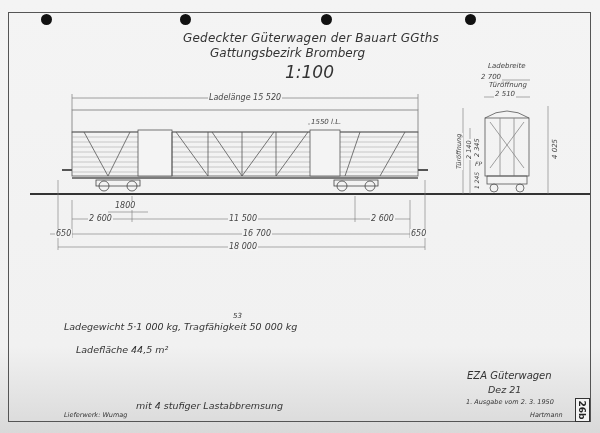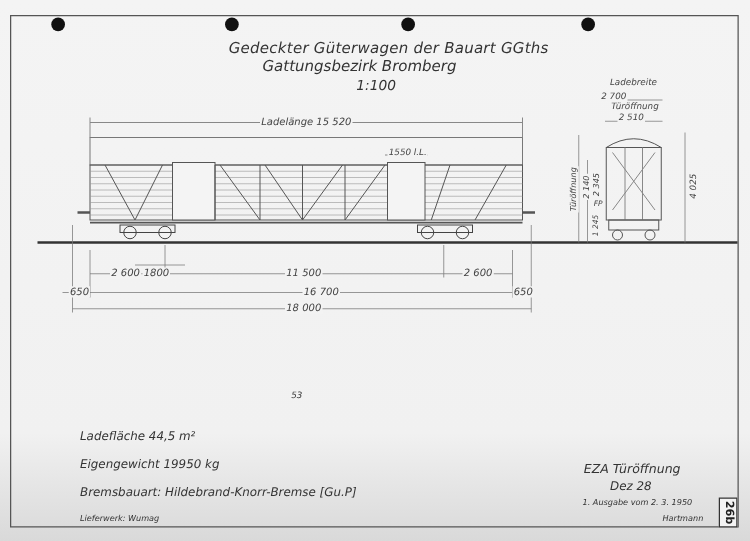--- a/index.html
+++ b/index.html
@@ -6,21 +6,21 @@
   body { width:600px; height:433px; background:#e9e9e9; position:relative; overflow:hidden;
          font-family:"DejaVu Sans", sans-serif; color:#2a2a2a; }
   .sheet { position:absolute; left:0; top:0; width:600px; height:433px;
            background:linear-gradient(180deg,#f4f4f4 0%,#f1f1f1 80%,#d9d9d9 100%); }
   .frame { position:absolute; left:8px; top:12px; width:583px; height:410px;
            border:1.5px solid #555; box-sizing:border-box; }
   .hole { position:absolute; width:11px; height:11px; border-radius:50%; background:#111; top:14px; }
   .t { position:absolute; font-style:italic; white-space:nowrap; color:#333; }
   .title1 { left:183px; top:31px; font-size:12px; letter-spacing:0.2px; }
   .title2 { left:210px; top:46px; font-size:12px; }
-  .title3 { left:285px; top:62px; font-size:11px; }
+  .title3 { left:285px; top:62px; font-size:17px; }
   .dim { font-size:8px; color:#444; background:#f3f3f3; padding:0 1px; }
   .spec { font-size:9.5px; color:#333; }
   .small { font-size:6.5px; color:#333; }
   svg { position:absolute; left:0; top:0; }
   .stamp { position:absolute; left:575px; top:398px; width:15px; height:24px; border:1px solid #333;
            box-sizing:border-box; display:flex; align-items:center; justify-content:center; background:#f3f3f3; }
   .stamp span { transform:rotate(90deg); font-size:9px; font-weight:bold; font-style:normal; color:#222; }
   .vert { transform:rotate(-90deg); transform-origin:left top; }
 </style>
 </head>
@@ -125,46 +125,46 @@
         <line x1="463" y1="108" x2="463" y2="194"></line>
           <line x1="470" y1="128" x2="470" y2="176"></line>
         <line x1="470" y1="176" x2="470" y2="194"></line>
           <line x1="548" y1="106" x2="548" y2="194"></line>
       </g>
     </g>
   </svg>
 
   <div class="t dim" style="left:208px;top:93px">Ladelänge 15 520</div>
   <div class="t dim" style="left:310px;top:118px;font-size:7px">1550 l.L.</div>
-  <div class="t dim" style="left:114px;top:214px">1800</div>
+  <div class="t dim" style="left:114px;top:201px">1800</div>
   <div class="t dim" style="left:88px;top:214px">2 600</div>
   <div class="t dim" style="left:228px;top:214px">11 500</div>
   <div class="t dim" style="left:370px;top:214px">2 600</div>
   <div class="t dim" style="left:55px;top:229px">650</div>
   <div class="t dim" style="left:242px;top:229px">16 700</div>
   <div class="t dim" style="left:410px;top:229px">650</div>
   <div class="t dim" style="left:228px;top:242px">18 000</div>
 
   <div class="t dim" style="left:487px;top:62px;font-size:7px">Ladebreite</div>
   <div class="t dim" style="left:480px;top:73px;font-size:7px">2 700</div>
   <div class="t dim" style="left:488px;top:81px;font-size:7px">Türöffnung</div>
   <div class="t dim" style="left:494px;top:90px;font-size:7px">2 510</div>
   <div class="t dim vert" style="left:455px;top:170px;font-size:6.5px">Türöffnung</div>
   <div class="t dim vert" style="left:465px;top:160px;font-size:6.5px">2 140</div>
   <div class="t dim vert" style="left:473px;top:158px;font-size:6.5px">2 345</div>
   <div class="t dim" style="left:474px;top:160px;font-size:6px">FP</div>
   <div class="t dim vert" style="left:473px;top:190px;font-size:6px">1 245</div>
   <div class="t dim vert" style="left:551px;top:160px;font-size:7px">4 025</div>
 
   <div class="t small" style="left:233px;top:312px;font-size:7px">53</div>
-  <div class="t spec" style="left:64px;top:344px">Ladefläche 44,5 m²</div>
-  <div class="t spec" style="left:64px;top:366px">Eigengewicht 19950 kg</div>
-  <div class="t spec" style="left:64px;top:389px">Bremsbauart: Hildebrand-Knorr-Bremse [Gu.P]</div>
+  <div class="t spec" style="left:64px;top:321px">Ladegewicht 5·1 000 kg, Tragfähigkeit 50 000 kg</div>
+  <div class="t spec" style="left:76px;top:344px">Ladefläche 44,5 m²</div>
+  <div class="t spec" style="left:136px;top:400px">mit 4 stufiger Lastabbremsung</div>
   <div class="t small" style="left:64px;top:411px">Lieferwerk: Wumag</div>
 
-  <div class="t spec" style="left:467px;top:370px;font-size:10px">EZA Türöffnung</div>
-  <div class="t spec" style="left:488px;top:384px">Dez 28</div>
+  <div class="t spec" style="left:467px;top:370px;font-size:10px">EZA Güterwagen</div>
+  <div class="t spec" style="left:488px;top:384px">Dez 21</div>
   <div class="t small" style="left:466px;top:398px">1. Ausgabe vom 2. 3. 1950</div>
   <div class="t small" style="left:530px;top:411px">Hartmann</div>
   <div class="stamp">
     <span>26b</span>
   </div>
 </div>
 
 </body></html>

